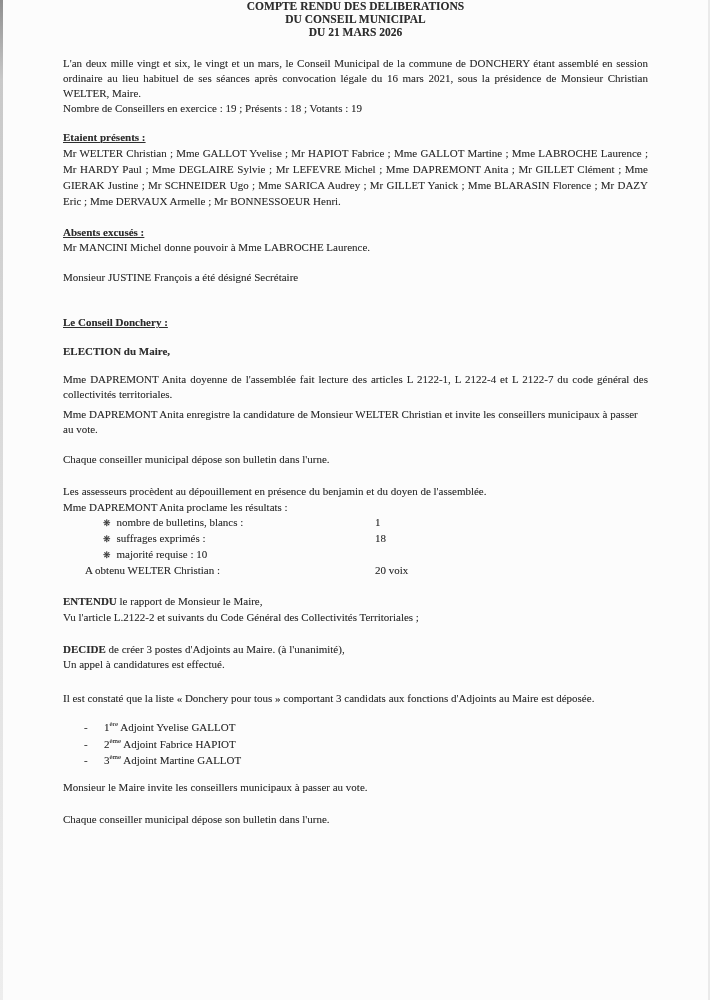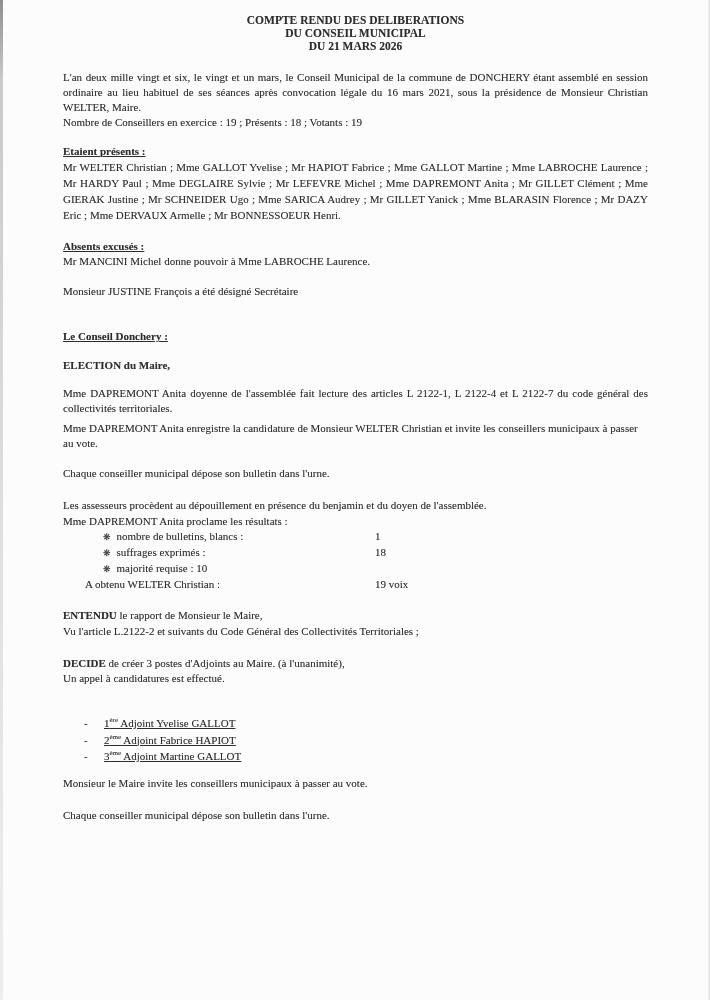--- a/index.html
+++ b/index.html
@@ -11,42 +11,42 @@
     font-size:11px;line-height:15px;
     color:#2d2d2d;
     overflow:hidden;
     text-shadow:0 0 .5px rgba(45,45,45,.35);
   }
   .edge-left{position:absolute;left:0;top:0;bottom:0;width:3px;
     background:linear-gradient(180deg,#8f8f8f 0%,#c9c9c9 8%,#e0e0e0 55%,#ededed 100%);}
   .edge-right{position:absolute;right:0;top:0;bottom:0;width:2px;background:#eaeaea;}
   .content{position:absolute;left:63px;width:585px;top:0;}
   .b{font-weight:bold;}
-  .title{padding-top:14px;text-align:center;font-weight:bold;font-size:11.5px;line-height:13px;}
+  .title{text-align:center;font-weight:bold;font-size:11.5px;line-height:13px;}
   .intro{margin-top:17px;text-align:justify;}
   .counts{}
   .h-presents{margin-top:14px;font-weight:bold;text-decoration:underline;}
   .presents-body{text-align:justify;line-height:16px;}
   .h-absents{margin-top:16px;font-weight:bold;text-decoration:underline;}
   .secretary{margin-top:15px;}
   .h-council{margin-top:30px;font-weight:bold;text-decoration:underline;}
   .h-maire{margin-top:14px;font-weight:bold;}
   .p-art{margin-top:13px;text-align:justify;}
   .p-cand{margin-top:5px;}
   .p-urne1{margin-top:15px;}
   .p-assesseurs{margin-top:16px;line-height:16px;}
   .result-row{position:relative;padding-left:40px;line-height:15px;}
   .result-row .rbul{margin-right:6px;font-size:9px;}
   .result-row .rvalue{position:absolute;left:312px;}
   .result-row.final{padding-left:22px;}
   .entendu-block{margin-top:15px;line-height:16px;}
   .p-decide{margin-top:17px;}
   .h-adjoints{margin-top:16px;font-weight:bold;}
   .p-constate{margin-top:19px;text-align:justify;}
-  .adjoint-list{margin-top:29px;text-decoration:underline;}
+  .adjoint-list{margin-top:13px;}
   .adjoint-row{padding-left:21px;line-height:16.5px;}
   .adjoint-row .dash{display:inline-block;width:20px;}
   sup{font-size:7px;line-height:0;vertical-align:super;}
   .p-invite{margin-top:11px;}
   .p-urne2{margin-top:17px;}
 </style>
 </head>
 <body>
 
 <div class="page">
@@ -96,33 +96,34 @@
       <div class="result-row">
         <span class="rbul">❋</span><span>suffrages exprimés :</span>
         <span class="rvalue">18</span>
       </div>
       <div class="result-row">
         <span class="rbul">❋</span><span>majorité requise : 10</span>
         <span class="rvalue"></span>
       </div>
       <div class="result-row final">
         <span>A obtenu WELTER Christian :</span>
-        <span class="rvalue">19 voix</span>
+        <span class="rvalue">20 voix</span>
       </div>
     </div>
 
     <div class="entendu-block">
       <div><span class="b">ENTENDU</span><span> le rapport de Monsieur le Maire,</span></div>
       <div>Vu l'article L.2122-2 et suivants du Code Général des Collectivités Territoriales ;</div>
     </div>
 
     <div class="p-decide"><span class="b">DECIDE</span><span> de créer 3 postes d'Adjoints au Maire. (à l'unanimité),</span></div>
 
     <div>Un appel à candidatures est effectué.</div>
 
+    <div class="p-constate">Il est constaté que la liste « Donchery pour tous » comportant 3 candidats aux fonctions d'Adjoints au Maire est déposée.</div>
 
     <div class="adjoint-list">
       <div class="adjoint-row">
         <span class="dash">-</span><span>1</span><sup>ère</sup><span> Adjoint Yvelise GALLOT</span>
       </div>
       <div class="adjoint-row">
         <span class="dash">-</span><span>2</span><sup>ème</sup><span> Adjoint Fabrice HAPIOT</span>
       </div>
       <div class="adjoint-row">
         <span class="dash">-</span><span>3</span><sup>ème</sup><span> Adjoint Martine GALLOT</span>

